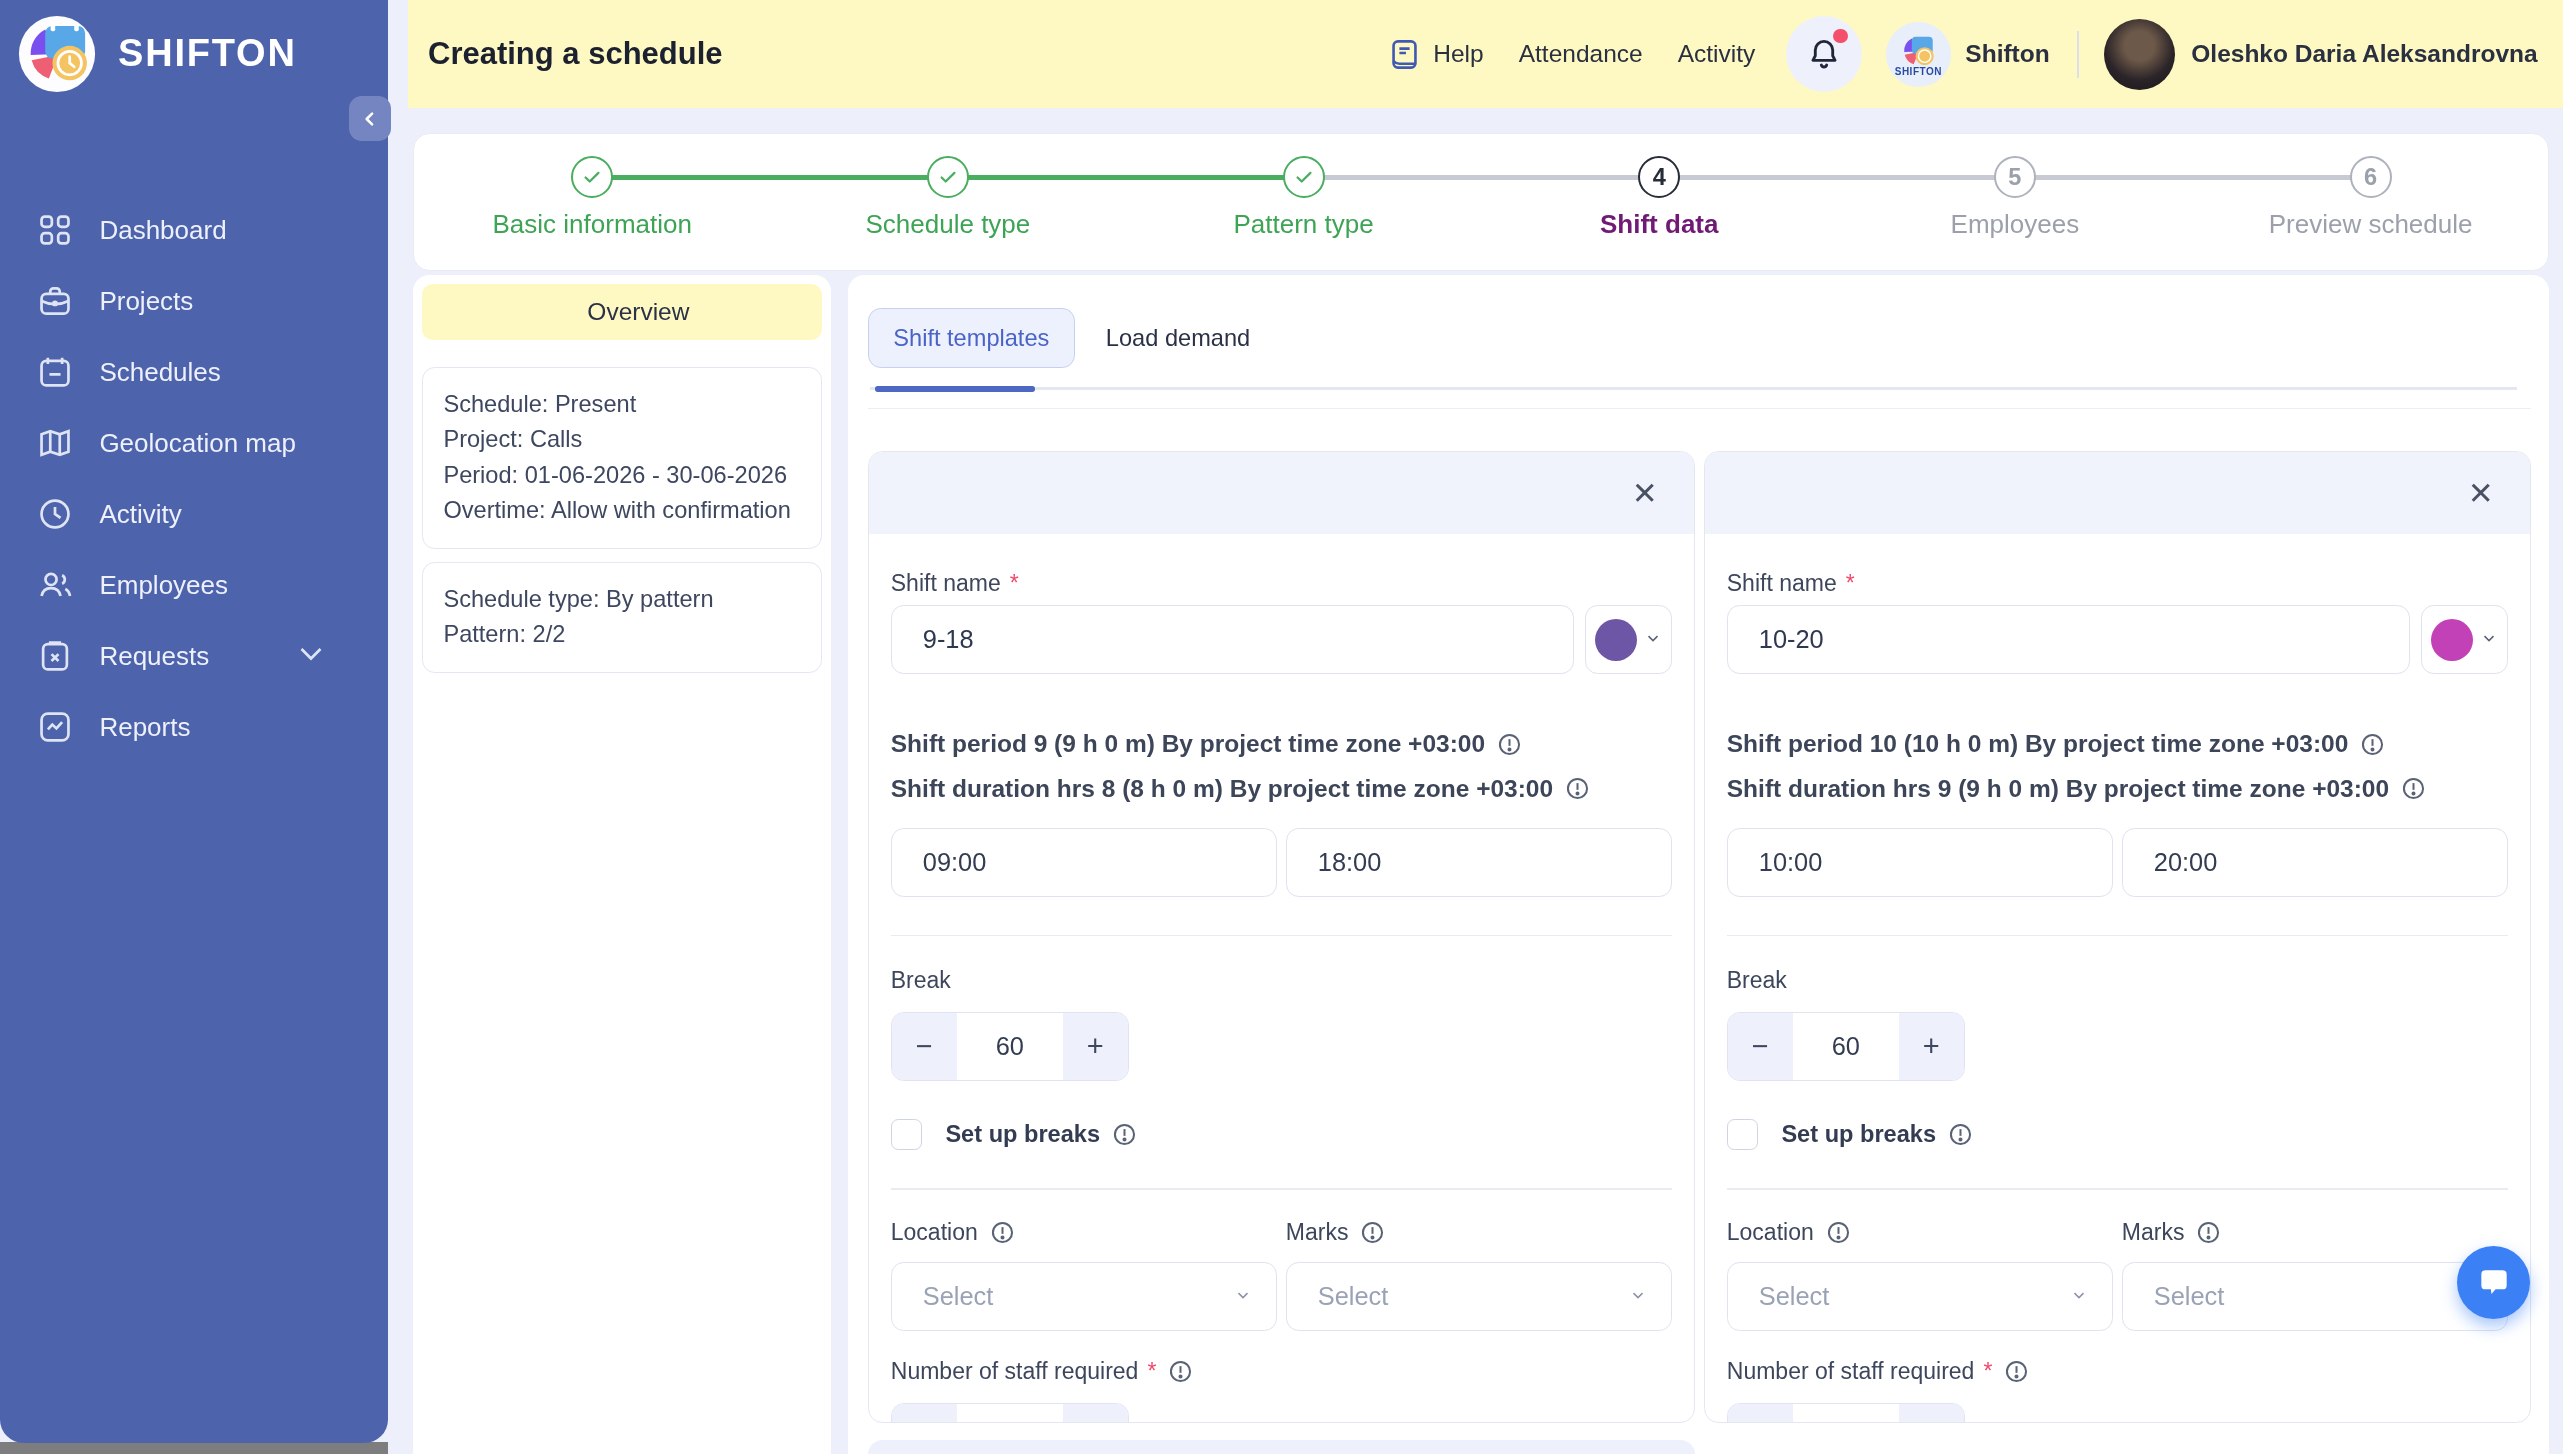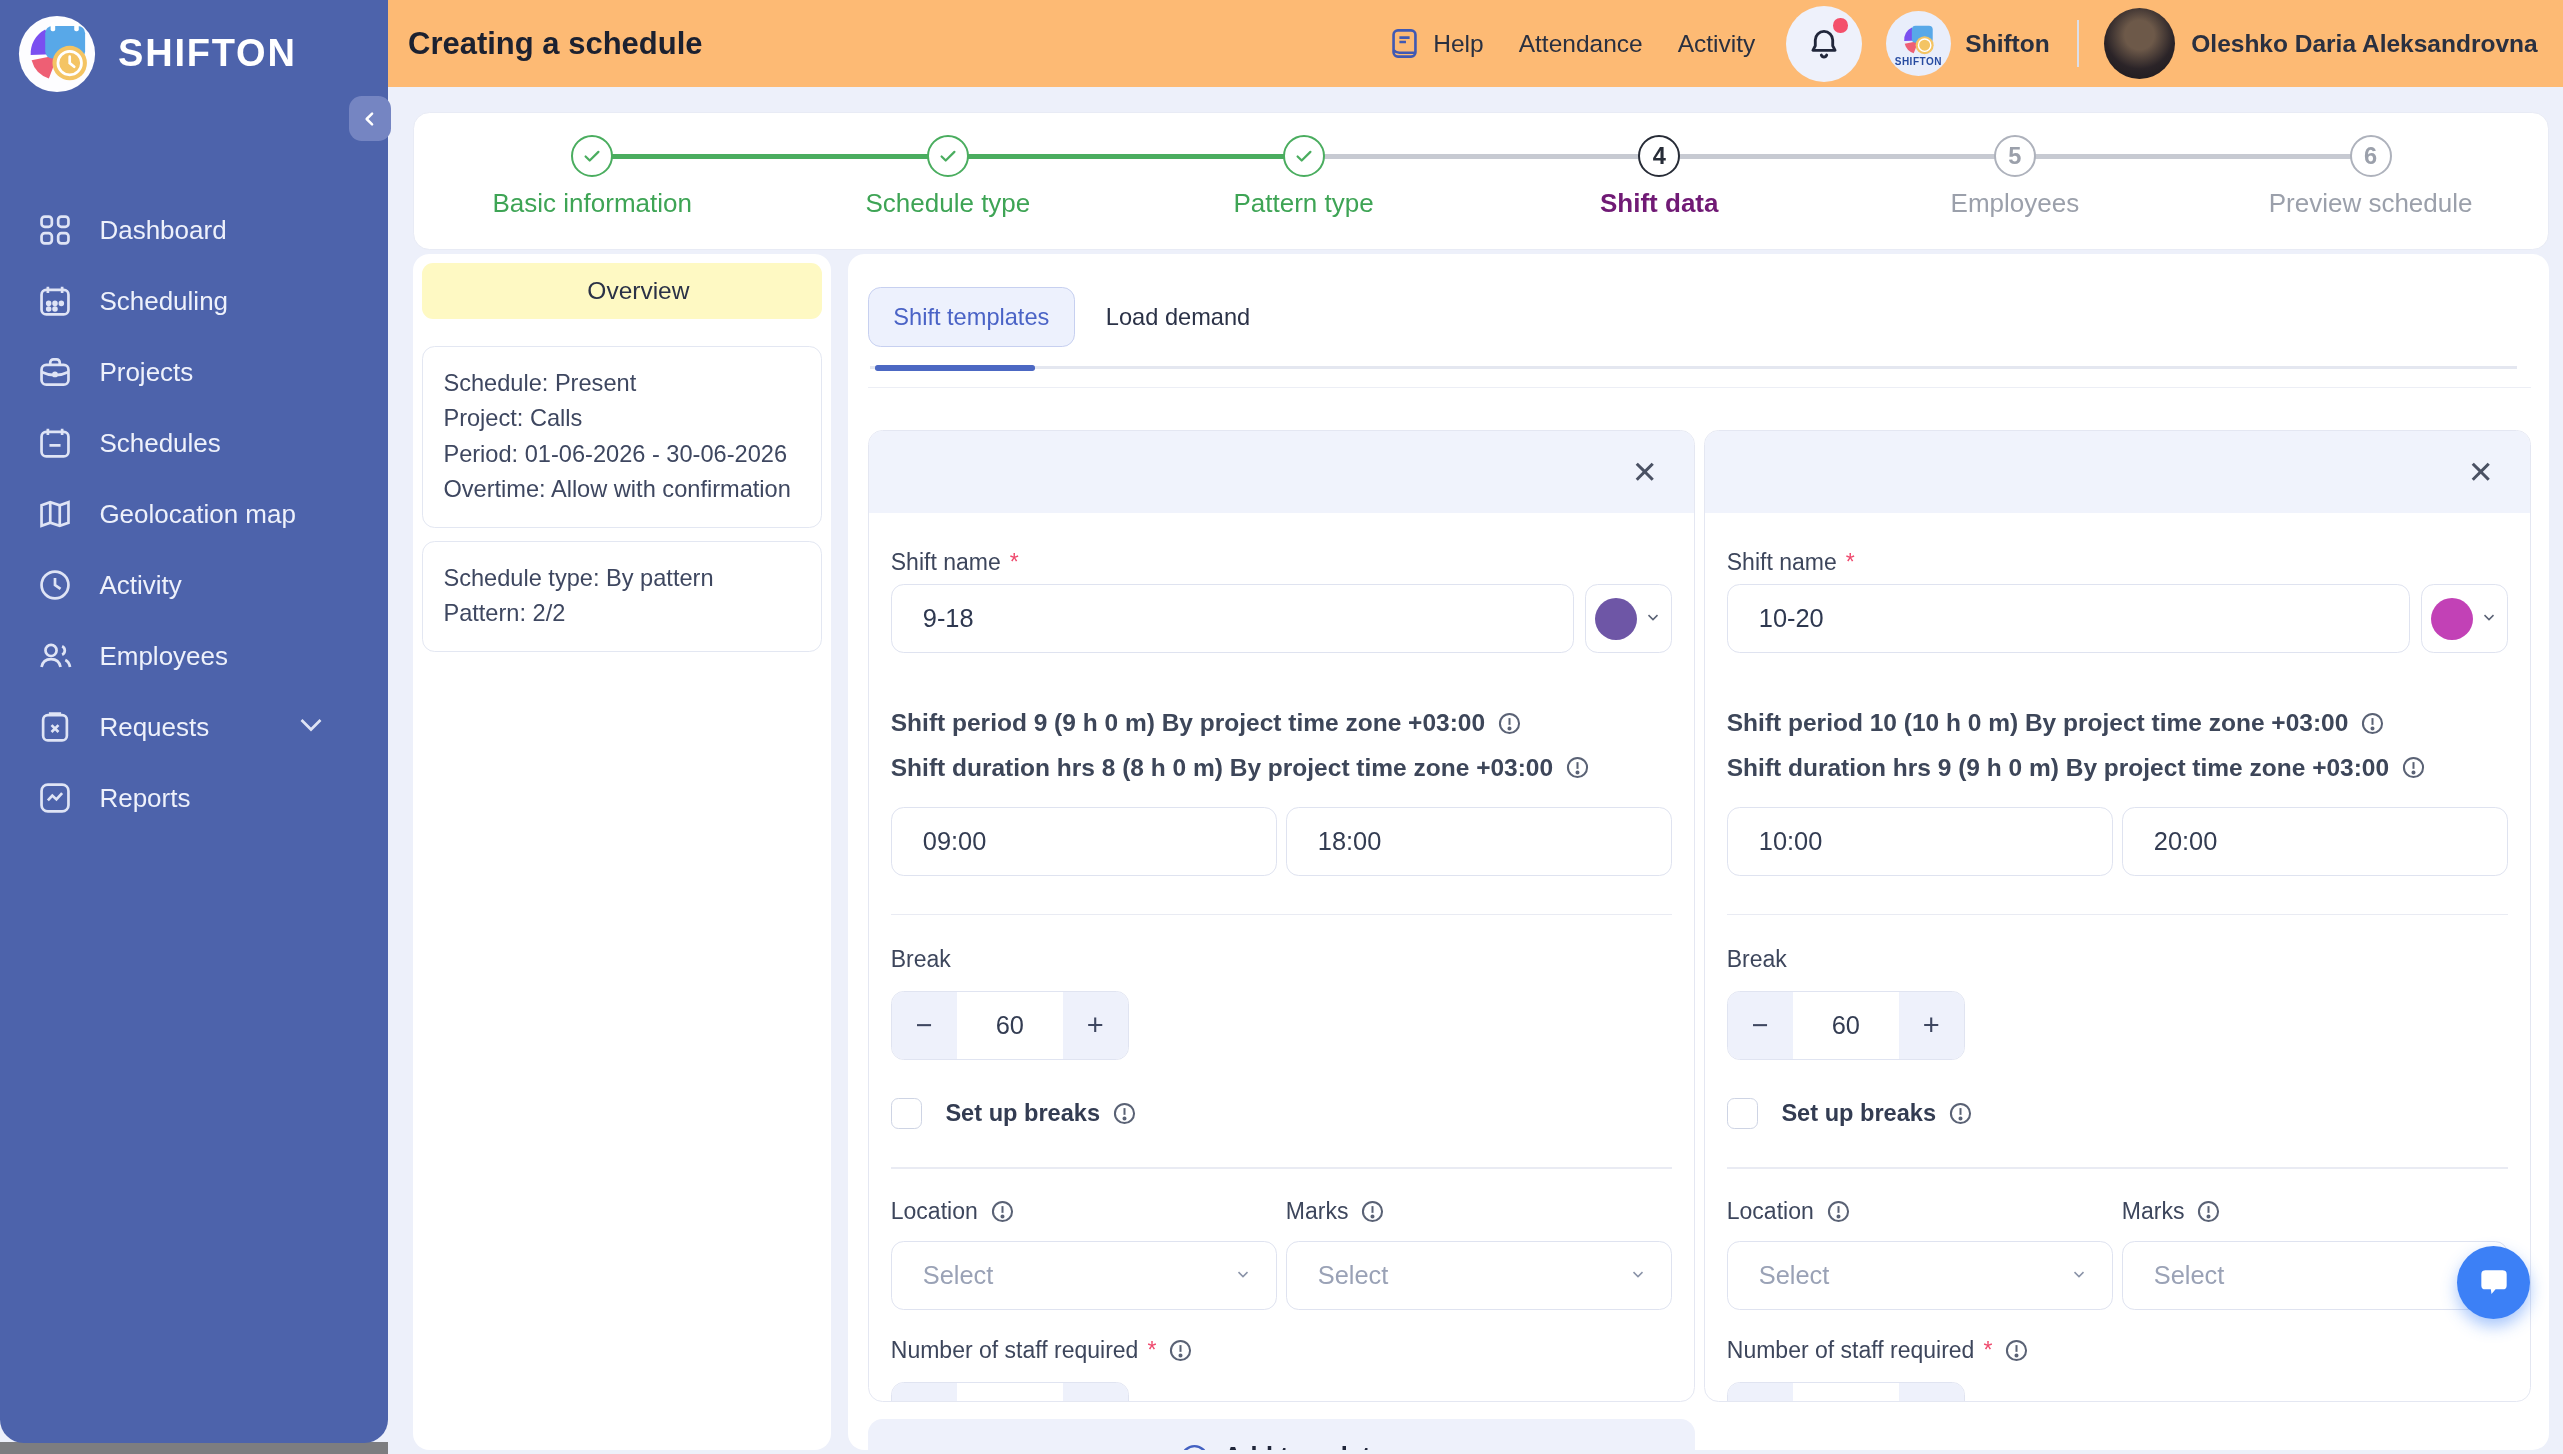--- a/index.html
+++ b/index.html
@@ -16,21 +16,21 @@
   .side-item { display:flex; align-items:center; height:71px; padding-left:36px; color:#eef1fb;
                font-size:26px; cursor:pointer; position:relative; }
   .side-item svg { width:38px; height:38px; margin-right:25.4px; flex:0 0 38px; }
   .side-item .sub-chev { position:absolute; right:33px; }
   .collapse-tab { position:absolute; left:349px; top:96px; width:42px; height:45px; background:#7585c2;
                   border-radius:12.7px; z-index:3; display:flex; align-items:center; justify-content:center; }
   .collapse-tab svg { width:20px; height:20px; }
 
   
   .main { position:absolute; left:388px; top:0; width:2175px; height:1454px; }
-  .topbar { height:87px; background:#fdba74; display:flex; align-items:center; }
+  .topbar { height:108px; background:#fef9c3; display:flex; align-items:center;margin-left:20px; }
   .page-title { font-size:31px; font-weight:700; color:#1c2130; margin-left:20px; }
   .top-right { margin-left:auto; display:flex; align-items:center; margin-right:25.4px; }
   .top-link { display:flex; align-items:center; font-size:24.5px; color:#2a3040; margin-left:35px; cursor:pointer; }
   .top-link svg { width:35px; height:35px; margin-right:11px; }
   .bell-wrap { position:relative; width:76px; height:76px; margin-left:31px; border-radius:50%;
                background:#eef1fb; display:flex; align-items:center; justify-content:center; cursor:pointer; }
   .bell-wrap svg { width:38px; height:38px; }
   .bell-dot { position:absolute; right:14.5px; top:12.7px; width:14.5px; height:14.5px; border-radius:50%; background:#f4506b; }
   .company-chip { display:flex; align-items:center; margin-left:23.6px; cursor:pointer; }
   .company-avatar { width:65px; height:65px; border-radius:50%; background:#e9eefb; display:flex; flex-direction:column;
@@ -162,32 +162,20 @@
       <svg viewBox="0 0 24 24" fill="none" stroke="#dfe4f5" stroke-width="1.7">
         <rect x="3.5" y="3.5" width="6.5" height="6.5" rx="2"></rect>
           <rect x="14" y="3.5" width="6.5" height="6.5" rx="2"></rect>
         <rect x="3.5" y="14" width="6.5" height="6.5" rx="2"></rect>
           <rect x="14" y="14" width="6.5" height="6.5" rx="2"></rect>
       </svg>
       <span>Dashboard</span>
     </div>
     <div class="side-item">
       <svg viewBox="0 0 24 24" fill="none" stroke="#dfe4f5" stroke-width="1.7">
-        <rect x="3.5" y="5" width="17" height="15.5" rx="3"></rect>
-          <path d="M7.5 3v4M16.5 3v4"></path>
-        <circle cx="8" cy="13.5" r="0.9" fill="#dfe4f5"></circle>
-          <circle cx="12" cy="13.5" r="0.9" fill="#dfe4f5"></circle>
-          <circle cx="16" cy="13.5" r="0.9" fill="#dfe4f5"></circle>
-        <circle cx="8" cy="17" r="0.9" fill="#dfe4f5"></circle>
-          <circle cx="12" cy="17" r="0.9" fill="#dfe4f5"></circle>
-      </svg>
-      <span>Scheduling</span>
-    </div>
-    <div class="side-item">
-      <svg viewBox="0 0 24 24" fill="none" stroke="#dfe4f5" stroke-width="1.7">
         <rect x="3.5" y="7.5" width="17" height="12.5" rx="3"></rect>
           <path d="M9 7.5V6a2 2 0 0 1 2-2h2a2 2 0 0 1 2 2v1.5"></path>
         <path d="M3.5 12c3 1.5 5.5 2 8.5 2s5.5-.5 8.5-2"></path>
           <circle cx="12" cy="13.5" r="1" fill="#dfe4f5"></circle>
       </svg>
       <span>Projects</span>
     </div>
     <div class="side-item">
       <svg viewBox="0 0 24 24" fill="none" stroke="#dfe4f5" stroke-width="1.7">
         <rect x="3.5" y="5" width="17" height="15.5" rx="3"></rect>

